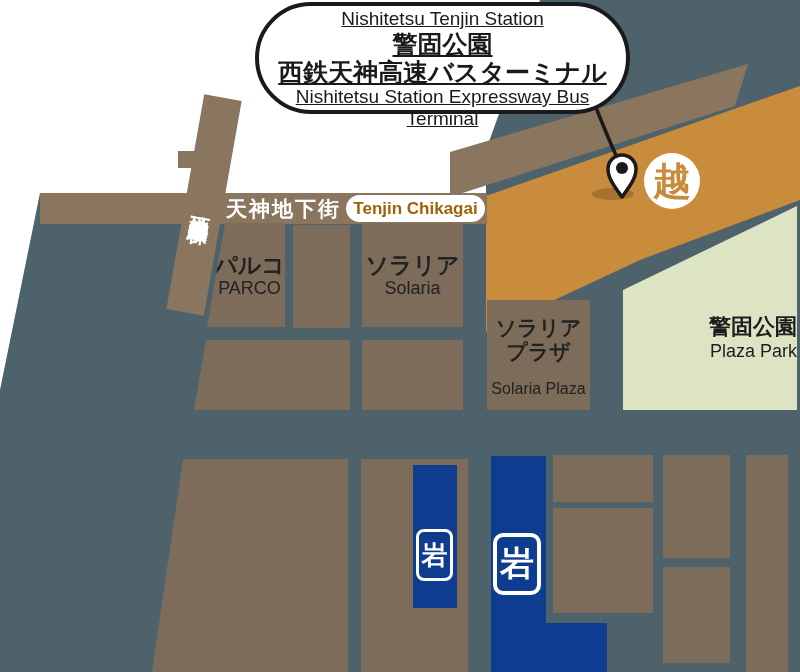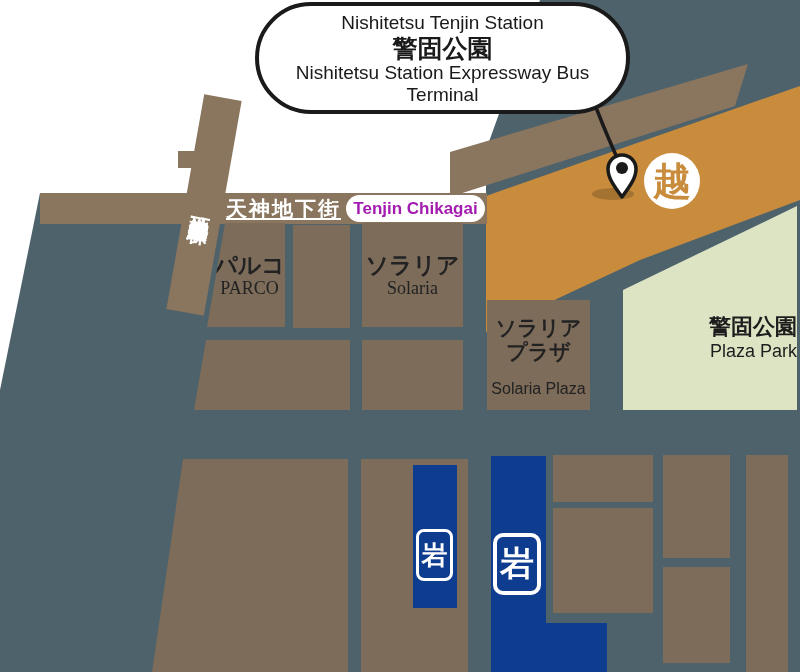--- a/index.html
+++ b/index.html
@@ -12,40 +12,40 @@
 
   
   .band-upper { position:absolute; inset:0; background:#8a755e;
     clip-path: polygon(450px 152px, 748px 64px, 735px 106px, 450px 197px); z-index:5; }
   .band-orange { position:absolute; inset:0; background:#c88c3c;
     clip-path: polygon(486px 196px, 800px 86px, 800px 200px, 640px 260px, 486px 332px); z-index:6; }
 
   
   .road { position:absolute; left:40px; top:193px; width:447px; height:31px; background:#8a755e; z-index:8;
     display:flex; align-items:center; }
-  .road-jp { color:#fff; font-weight:bold; font-size:21px; letter-spacing:2px; margin-left:186px; white-space:nowrap;text-decoration:underline; }
+  .road-jp { color:#fff; font-weight:bold; font-size:21px; letter-spacing:2px; margin-left:186px; white-space:nowrap; }
   .road-pill { position:absolute; right:2px; top:2px; width:139px; height:27px; background:#fff; border-radius:14px;
-    display:flex; align-items:center; justify-content:center; color:#a21caf; font-weight:bold; font-size:17px; }
+    display:flex; align-items:center; justify-content:center; color:#a16207; font-weight:bold; font-size:17px; }
 
   
   .strip { position:absolute; left:185px; top:96px; width:38px; height:218px; background:#8a755e;
     transform:rotate(10deg); z-index:9; display:flex; align-items:center; justify-content:center; }
   .strip-text { writing-mode:vertical-rl; text-orientation:upright; color:#fff; font-weight:bold;
     font-size:20px; letter-spacing:1px; white-space:nowrap; }
   .connector { position:absolute; left:178px; top:151px; width:34px; height:17px; background:#8a755e; z-index:8; }
 
   .subway-pill { position:absolute; left:3px; top:132px; width:181px; height:52px; background:#fff; border-radius:26px;
     border:1px solid #efece7; z-index:10; display:flex; flex-direction:column; align-items:center; justify-content:center;
     color:#8a7158; font-weight:bold; font-size:17px; line-height:20px; text-align:center; }
 
   
   .bld { position:absolute; background:#7d6c5a; z-index:10; display:flex; flex-direction:column;
     align-items:center; justify-content:center; color:#222; text-align:center; }
   .jp-lg { font-size:23px; font-weight:600; line-height:26px; }
-  .en-md { font-size:18px; line-height:21px;font-family:Liberation Serif, serif; }
+  .en-md { font-size:18px; line-height:21px; }
   .b-parco   { left:200px; top:223px; width:85px;  height:104px; clip-path:polygon(25px 0, 100% 0, 100% 100%, 7px 100%); padding-left:14px; }
   .b-mid     { left:293px; top:225px; width:57px;  height:103px; }
   .b-solaria { left:362px; top:223px; width:101px; height:104px; }
   .b-row2l   { left:194px; top:340px; width:156px; height:70px; clip-path:polygon(12px 0, 100% 0, 100% 100%, 0 100%); }
   .b-row2r   { left:362px; top:340px; width:101px; height:70px; }
   .b-plaza   { left:487px; top:300px; width:103px; height:110px; justify-content:flex-end; padding-bottom:12px; }
   .b-plaza .jp { font-size:21px; font-weight:600; line-height:24px; }
   .b-plaza .en { font-size:16px; line-height:19px; margin-top:15px; }
 
   .park { position:absolute; left:623px; top:206px; width:174px; height:204px; background:#dce4c4; z-index:9;
@@ -74,21 +74,21 @@
   .iwa-left  { left:416px; top:529px; width:37px; height:52px; font-size:26px; }
   .iwa-right { left:493px; top:533px; width:48px; height:62px; border-width:4px; border-radius:10px; font-size:34px; }
 
   
   .mitsu { position:absolute; left:644px; top:153px; width:56px; height:56px; background:#fff; border-radius:50%;
     z-index:30; display:flex; align-items:center; justify-content:center; color:#c88c3c; font-weight:bold; font-size:38px; }
 
   
   .bubble { position:absolute; left:255px; top:2px; width:375px; height:112px; background:#fff;
     border:4px solid #1a1a1a; border-radius:56px; z-index:60; text-align:center; color:#1a1a1a;
-    display:flex; flex-direction:column; justify-content:center; padding-top:2px; }
+    display:flex; flex-direction:column; padding-top:2px;text-decoration:underline; }
   .bubble .en1 { font-size:19px; line-height:22px; }
   .bubble .jp  { font-size:25px; font-weight:bold; line-height:28px; }
   .bubble .en2 { font-size:19px; line-height:22px; }
 
   .overlay { position:absolute; inset:0; z-index:50; pointer-events:none; }
 </style>
 </head>
 <body>
 
 <div class="map">
@@ -160,16 +160,17 @@
     <ellipse cx="613" cy="194" rx="21" ry="6" fill="rgba(60,40,15,0.25)"></ellipse>
     <g>
       <path d="M622,197 C614,186 608,178 608,169 A14,14 0 1 1 636,169 C636,178 630,186 622,197 Z" fill="#ffffff" stroke="#1a1a1a" stroke-width="3.5" stroke-linejoin="round"></path>
       <circle cx="622" cy="168" r="6" fill="#1a1a1a"></circle>
     </g>
   </svg>
 
   <div class="bubble">
     <div class="en1">Nishitetsu Tenjin Station</div>
     <div class="jp">警固公園</div>
+    <div class="jp">西鉄天神高速バスターミナル</div>
     <div class="en2">Nishitetsu Station Expressway Bus Terminal</div>
   </div>
 
 </div>
 
 </body></html>

